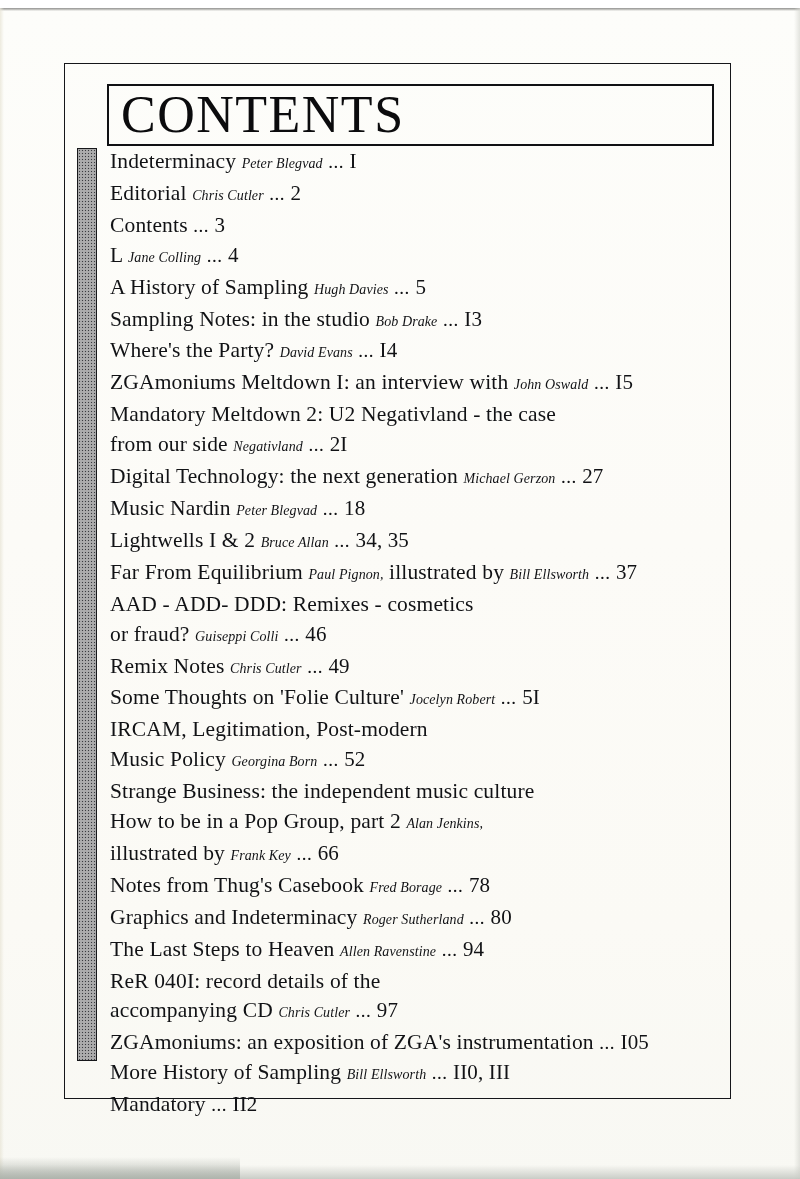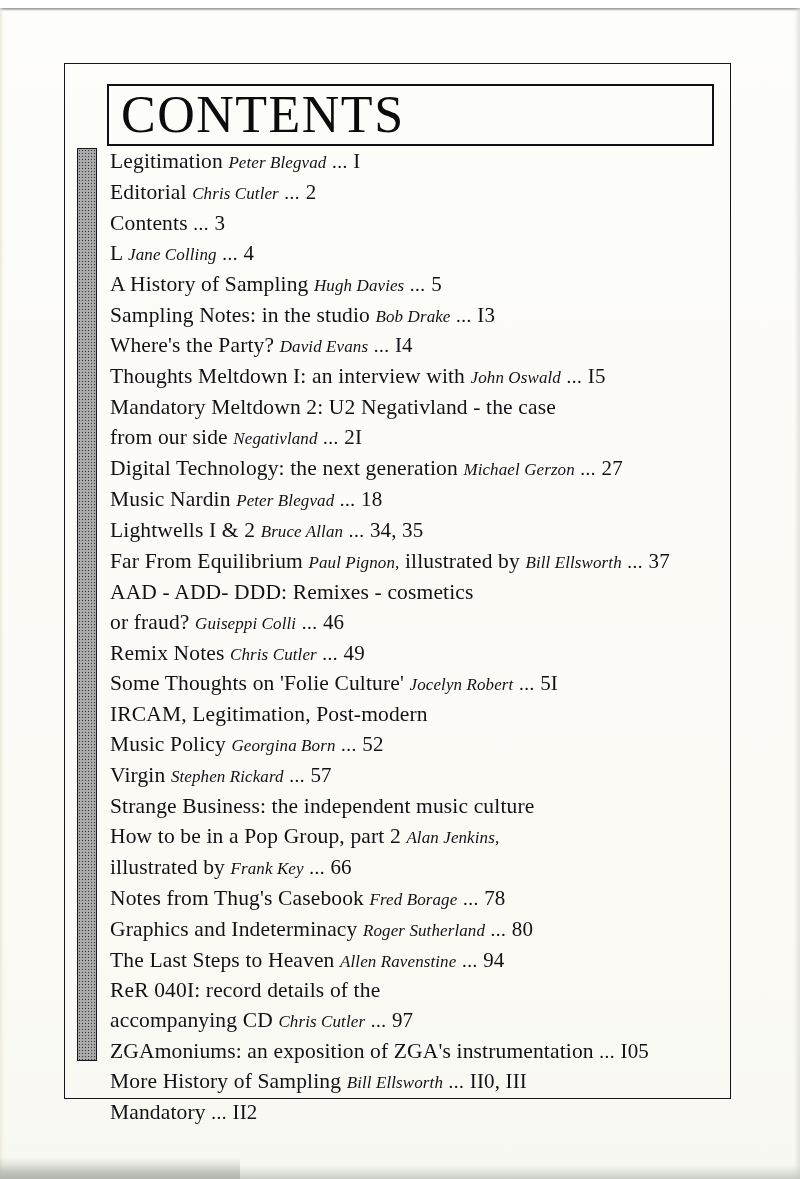--- a/index.html
+++ b/index.html
@@ -122,21 +122,21 @@
     color: #111215;
     white-space: nowrap;
     font-family: "Liberation Serif", "DejaVu Serif", serif;
     letter-spacing: 0.15px;
   }
   .ttl {
     font-style: normal;
   }
   .auth {
     font-style: italic;
-    font-size: 17px;
+    font-size: 14px;
     letter-spacing: 0.1px;
   }
   .conj {
     font-style: normal;
     font-size: 21.5px;
   }
   .dots {
     font-style: normal;
     font-size: 19px;
     letter-spacing: 0.5px;
@@ -158,41 +158,40 @@
 
   <div class="page-frame"></div>
 
   <div class="title-box">
     <div class="title-text">CONTENTS</div>
   </div>
 
   <div class="stipple-bar"></div>
 
   <div class="toc" id="toc-list">
-      <div class="toc-line"><span class="ttl">Legitimation</span> <span class="auth">Peter Blegvad</span> <span class="dots">...</span> <span class="pg">I</span></div>
+      <div class="toc-line"><span class="ttl">Indeterminacy</span> <span class="auth">Peter Blegvad</span> <span class="dots">...</span> <span class="pg">I</span></div>
       <div class="toc-line"><span class="ttl">Editorial</span> <span class="auth">Chris Cutler</span> <span class="dots">...</span> <span class="pg">2</span></div>
       <div class="toc-line"><span class="ttl">Contents</span> <span class="dots">...</span> <span class="pg">3</span></div>
       <div class="toc-line"><span class="ttl">L</span> <span class="auth">Jane Colling</span> <span class="dots">...</span> <span class="pg">4</span></div>
       <div class="toc-line"><span class="ttl">A History of Sampling</span> <span class="auth">Hugh Davies</span> <span class="dots">...</span> <span class="pg">5</span></div>
       <div class="toc-line"><span class="ttl">Sampling Notes: in the studio</span> <span class="auth">Bob Drake</span> <span class="dots">...</span> <span class="pg">I3</span></div>
       <div class="toc-line"><span class="ttl">Where's the Party?</span> <span class="auth">David Evans</span> <span class="dots">...</span> <span class="pg">I4</span></div>
-      <div class="toc-line"><span class="ttl">Thoughts Meltdown I: an interview with</span> <span class="auth">John Oswald</span> <span class="dots">...</span> <span class="pg">I5</span></div>
+      <div class="toc-line"><span class="ttl">ZGAmoniums Meltdown I: an interview with</span> <span class="auth">John Oswald</span> <span class="dots">...</span> <span class="pg">I5</span></div>
       <div class="toc-line"><span class="ttl">Mandatory Meltdown 2: U2 Negativland - the case</span></div>
       <div class="toc-line"><span class="ttl">from our side</span> <span class="auth">Negativland</span> <span class="dots">...</span> <span class="pg">2I</span></div>
       <div class="toc-line"><span class="ttl">Digital Technology: the next generation</span> <span class="auth">Michael Gerzon</span> <span class="dots">...</span> <span class="pg">27</span></div>
       <div class="toc-line"><span class="ttl">Music Nardin</span> <span class="auth">Peter Blegvad</span> <span class="dots">...</span> <span class="pg">18</span></div>
       <div class="toc-line"><span class="ttl">Lightwells I &amp; 2</span> <span class="auth">Bruce Allan</span> <span class="dots">...</span> <span class="pg">34, 35</span></div>
       <div class="toc-line"><span class="ttl">Far From Equilibrium</span> <span class="auth">Paul Pignon,</span> <span class="conj">illustrated by</span> <span class="auth">Bill Ellsworth</span> <span class="dots">...</span> <span class="pg">37</span></div>
       <div class="toc-line"><span class="ttl">AAD - ADD- DDD: Remixes - cosmetics</span></div>
       <div class="toc-line"><span class="ttl">or fraud?</span> <span class="auth">Guiseppi Colli</span> <span class="dots">...</span> <span class="pg">46</span></div>
       <div class="toc-line"><span class="ttl">Remix Notes</span> <span class="auth">Chris Cutler</span> <span class="dots">...</span> <span class="pg">49</span></div>
       <div class="toc-line"><span class="ttl">Some Thoughts on 'Folie Culture'</span> <span class="auth">Jocelyn Robert</span> <span class="dots">...</span> <span class="pg">5I</span></div>
       <div class="toc-line"><span class="ttl">IRCAM, Legitimation, Post-modern</span></div>
       <div class="toc-line"><span class="ttl">Music Policy</span> <span class="auth">Georgina Born</span> <span class="dots">...</span> <span class="pg">52</span></div>
-      <div class="toc-line"><span class="ttl">Virgin</span> <span class="auth">Stephen Rickard</span> <span class="dots">...</span> <span class="pg">57</span></div>
       <div class="toc-line"><span class="ttl">Strange Business: the independent music culture</span></div>
       <div class="toc-line"><span class="ttl">How to be in a Pop Group, part 2</span> <span class="auth">Alan Jenkins,</span></div>
       <div class="toc-line"><span class="ttl">illustrated by</span> <span class="auth">Frank Key</span> <span class="dots">...</span> <span class="pg">66</span></div>
       <div class="toc-line"><span class="ttl">Notes from Thug's Casebook</span> <span class="auth">Fred Borage</span> <span class="dots">...</span> <span class="pg">78</span></div>
       <div class="toc-line"><span class="ttl">Graphics and Indeterminacy</span> <span class="auth">Roger Sutherland</span> <span class="dots">...</span> <span class="pg">80</span></div>
       <div class="toc-line"><span class="ttl">The Last Steps to Heaven</span> <span class="auth">Allen Ravenstine</span> <span class="dots">...</span> <span class="pg">94</span></div>
       <div class="toc-line"><span class="ttl">ReR 040I: record details of the</span></div>
       <div class="toc-line"><span class="ttl">accompanying CD</span> <span class="auth">Chris Cutler</span> <span class="dots">...</span> <span class="pg">97</span></div>
       <div class="toc-line"><span class="ttl">ZGAmoniums: an exposition of ZGA's instrumentation</span> <span class="dots">...</span> <span class="pg">I05</span></div>
       <div class="toc-line"><span class="ttl">More History of Sampling</span> <span class="auth">Bill Ellsworth</span> <span class="dots">...</span> <span class="pg">II0, III</span></div>

